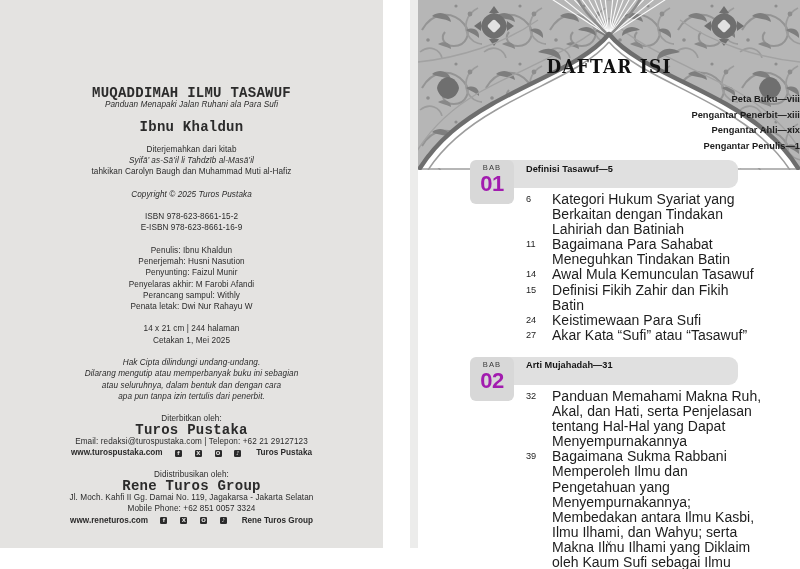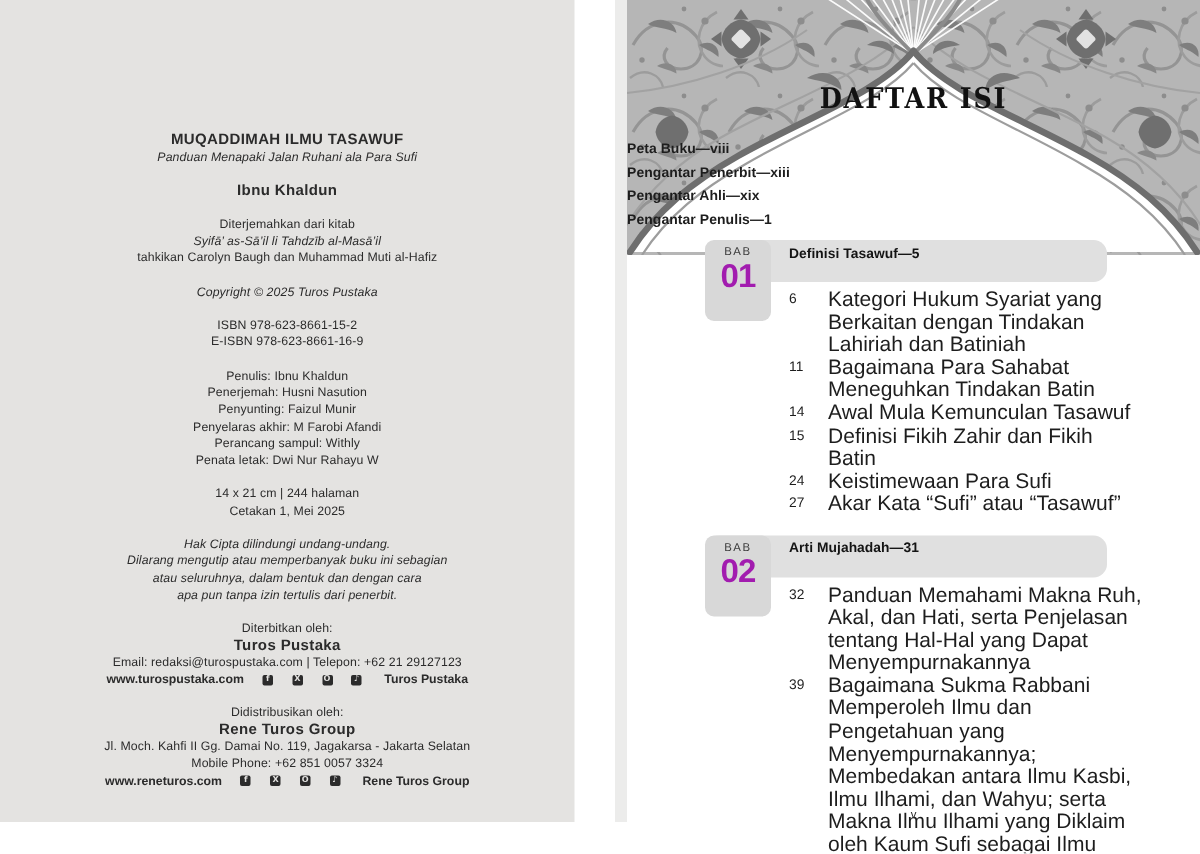--- a/index.html
+++ b/index.html
@@ -14,21 +14,21 @@
   .page-left{
     position:absolute;left:0;top:0;width:383px;height:548px;
     background:#e4e3e1;
   }
   .colophon{
     position:absolute;left:0;top:88px;width:383px;
     text-align:center;color:#2b2b2b;
   }
   .colophon .blk{margin-bottom:11px;}
   .colophon .ln{font-size:8.2px;line-height:11.3px;letter-spacing:.08px;}
-  .colophon .ln.b{font-weight:bold;font-size:10px;letter-spacing:.25px;}
+  .colophon .ln.b{font-weight:bold;font-size:14px;letter-spacing:.25px;font-family:Liberation Mono, monospace;}
   .colophon .ln.i{font-style:italic;}
 
   .socialrow{display:flex;justify-content:center;align-items:center;gap:12px;
              font-size:8.2px;font-weight:bold;line-height:11.3px;}
   .socialrow .sico{
     display:inline-block;width:7px;height:7px;background:#2b2b2b;color:#e4e3e1;
     border-radius:1.3px;font-size:5.4px;line-height:7px;text-align:center;
     font-weight:bold;font-family:"DejaVu Sans",sans-serif;margin:0 .4px;
     position:relative;top:.5px;
   }
@@ -47,37 +47,37 @@
   .ornament{position:absolute;left:0;top:0;width:382px;height:170px;}
   .ornament svg{display:block;width:382px;height:170px;}
 
   .toc-head{
     position:absolute;left:0;top:55px;width:382px;text-align:center;
     font-family:"DejaVu Serif", serif;
     font-weight:bold;font-size:17px;letter-spacing:1.2px;color:#111;
     transform:scaleY(1.12);transform-origin:center top;
   }
   .front-list{
-    position:absolute;left:0;top:92px;width:382px;text-align:left;color:#1d1d1d;
+    position:absolute;left:0;top:92px;width:382px;text-align:right;color:#1d1d1d;
   }
   .front-list div{font-size:9.3px;font-weight:bold;line-height:15.6px;letter-spacing:.05px;}
 
   .chapters{position:absolute;left:0;top:160px;width:382px;}
 
   .chapter{position:relative;margin-bottom:6px;}
   .chap-bar{
     position:relative;margin-left:52px;width:268px;height:28px;
     background:#e0e0e0;border-radius:9px;
   }
   .chap-bar .title{
     position:absolute;left:56px;top:3.5px;font-size:9.2px;font-weight:bold;
     color:#141414;letter-spacing:.05px;white-space:nowrap;
   }
   .badge{
-    position:absolute;left:52px;top:0;width:44px;height:54px;background:#d8d8d8;
+    position:absolute;left:52px;top:0;width:44px;height:44px;background:#d8d8d8;
     border-radius:6px;text-align:center;
   }
   .badge .bab{font-size:7.6px;letter-spacing:1.1px;color:#3a3a3a;margin-top:3px;line-height:9px;}
   .badge .num{
     font-size:22px;font-weight:bold;color:#a21caf;line-height:24px;letter-spacing:-.5px;
     font-family:Liberation Sans, sans-serif;
   }
 
   .entries{margin-left:108px;margin-top:4px;width:236px;}
   .entry{display:flex;align-items:flex-start;margin-bottom:0px;}

